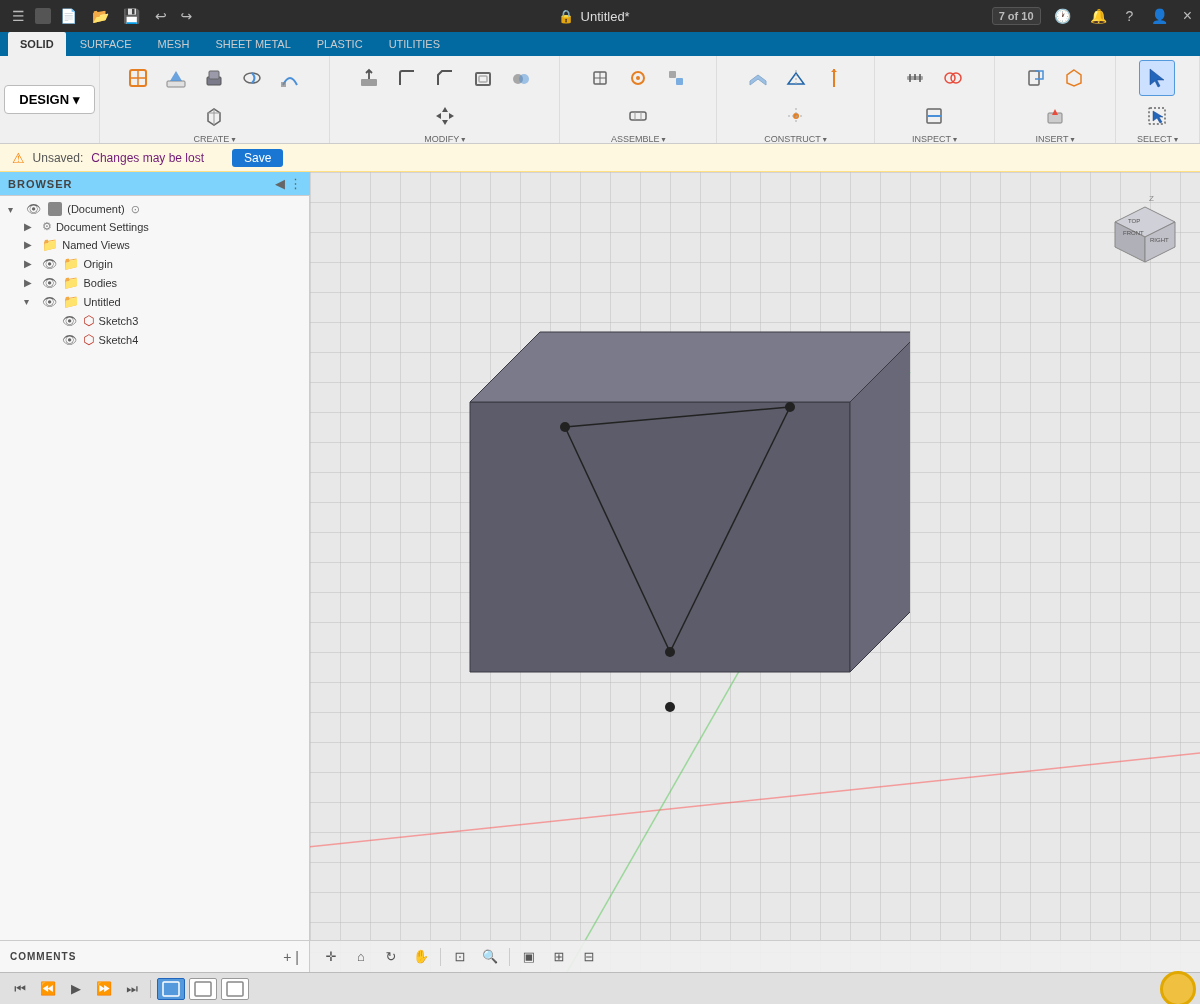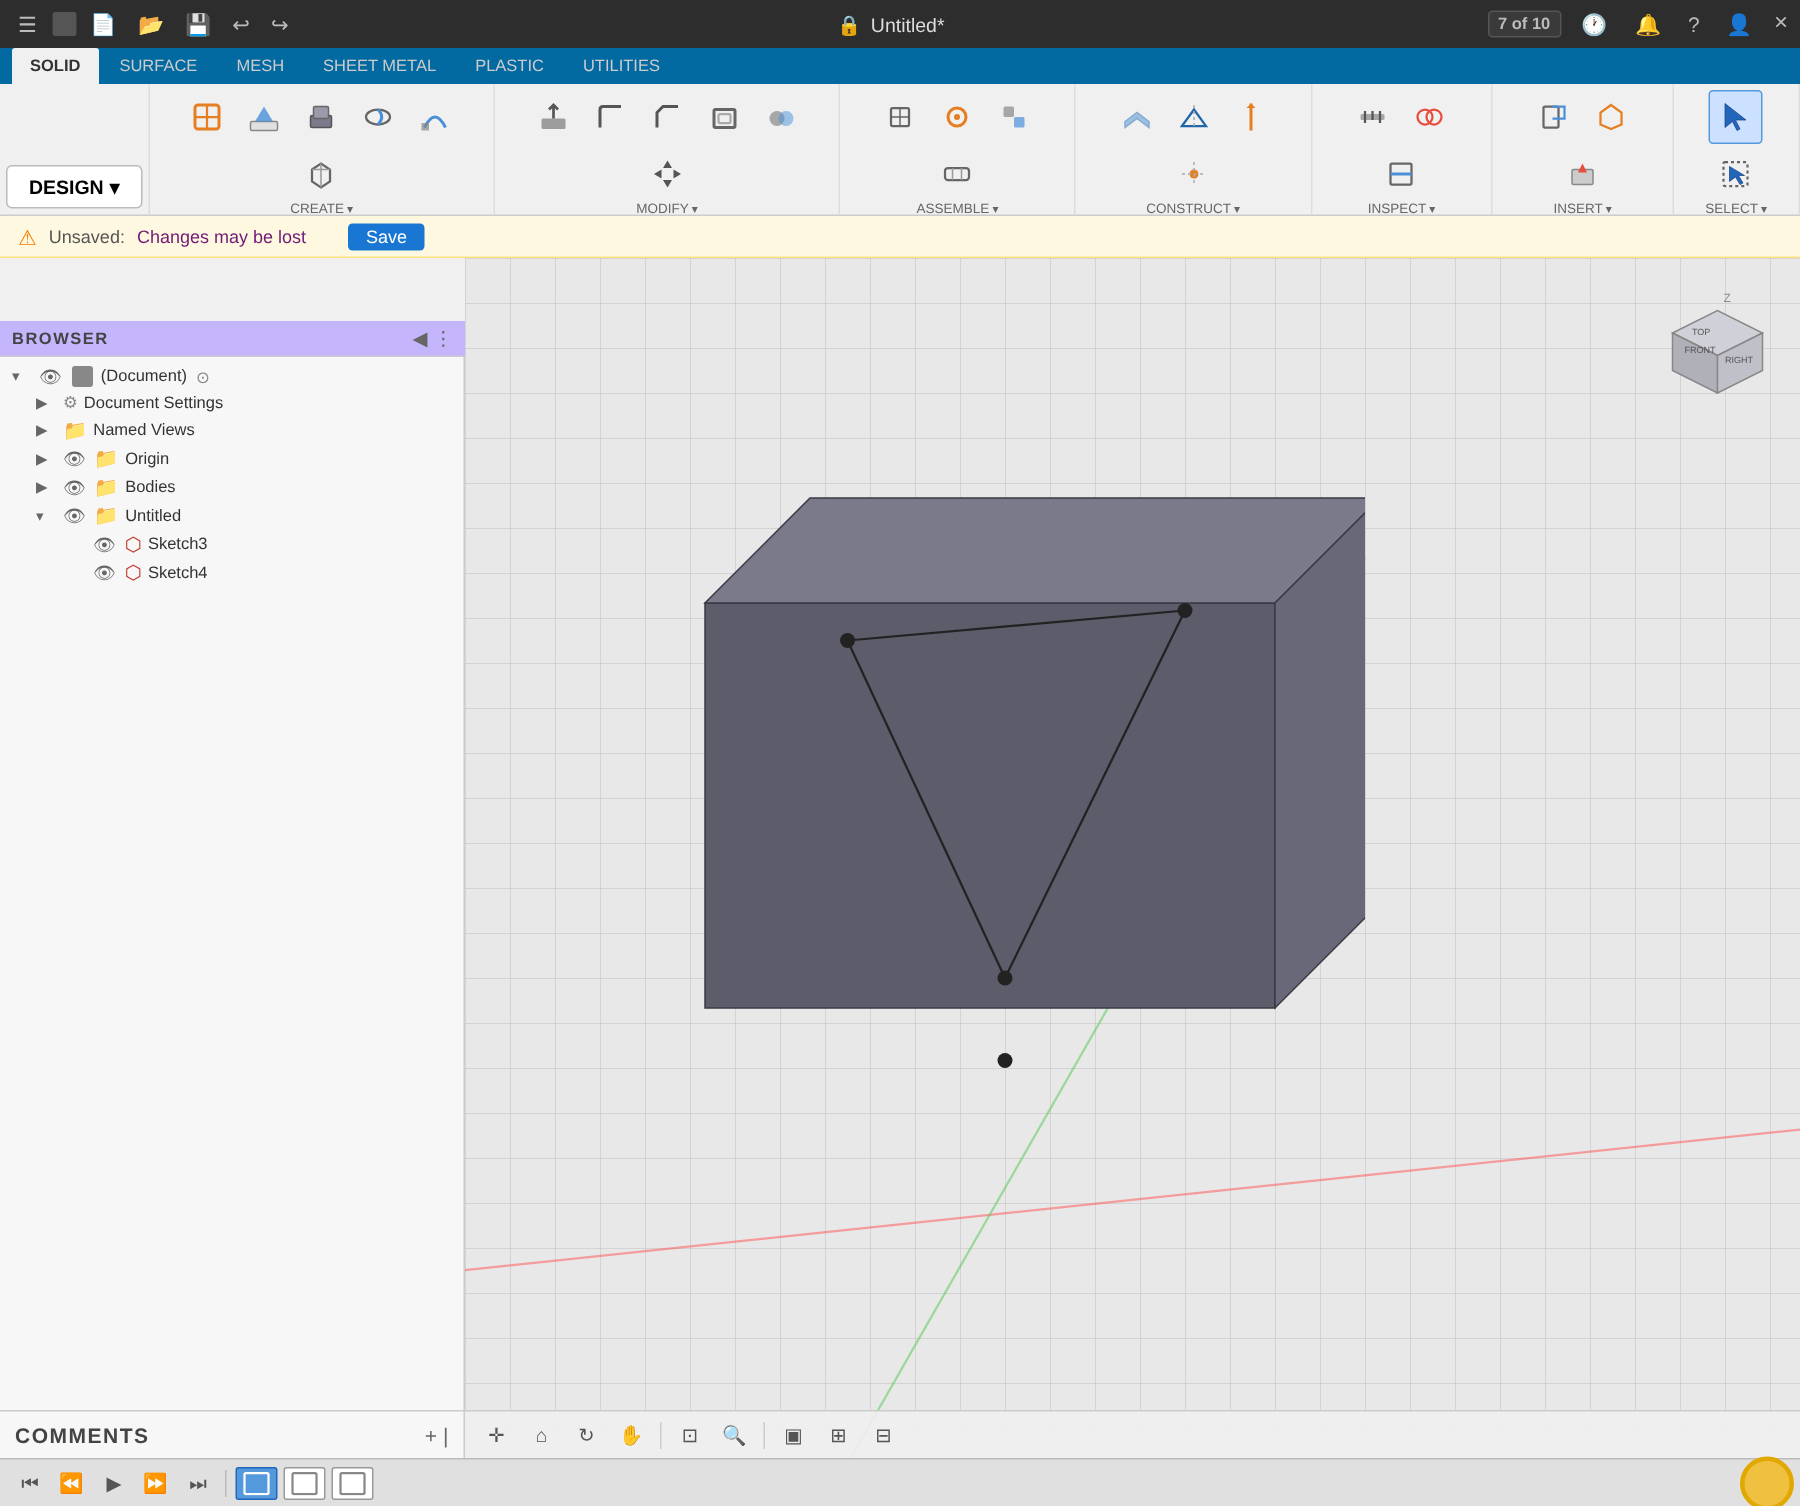--- a/index.html
+++ b/index.html
@@ -46,21 +46,21 @@
       align-items: center; justify-content: center; color: #555; font-size: 9px;
     }
     .tool-btn.active { background: #cce0ff; border-color: #5599dd; }
     .tool-btn svg, .tool-btn .icon { font-size: 18px; }
     .section-label {
       font-size: 9px; color: #666; text-transform: uppercase; padding-bottom: 2px;
       display: flex; align-items: center; gap: 2px; cursor: pointer;
     }
     .section-label .arrow { font-size: 8px; }
     .toolbar-section.design-sec {
-      min-width: 90px; justify-content: flex-end;
+      min-width: 90px; justify-content: center;
     }
     .design-btn {
       padding: 6px 14px; background: #fff; border: 1px solid #bbb; border-radius: 4px;
       font-size: 13px; font-weight: bold; cursor: pointer; display: flex; align-items: center; gap: 4px;
     }
 
     
     #unsaved-bar {
       width: 100%; height: 28px; background: #fff8e1; border-bottom: 1px solid #ffe082;
       display: flex; align-items: center; padding: 0 12px; gap: 8px; font-size: 12px;
@@ -73,22 +73,22 @@
       border: none; border-radius: 3px; cursor: pointer; font-size: 12px;
     }
 
     
     #browser {
       width: 310px; background: #f7f7f7; border-right: 1px solid #ccc;
       display: flex; flex-direction: column; flex-shrink: 0;
       height: 100%;
     }
     #browser-header {
-      display: flex; align-items: center; padding: 4px 8px; background: #c4b5fd;
-      border-bottom: 1px solid #ccc; gap: 4px; margin-top: 42px;
+      display: flex; align-items: center; padding: 4px 8px; background: #7dd3fc;
+      border-bottom: 1px solid #ccc; gap: 4px;
     }
     .browser-title { font-size: 11px; font-weight: bold; color: #444; flex: 1; letter-spacing: 1px; }
     .browser-icon-btn { background: none; border: none; cursor: pointer; color: #666; font-size: 13px; }
     .browser-tree { flex: 1; overflow-y: auto; padding: 4px 0; }
     .tree-item {
       display: flex; align-items: center; padding: 2px 4px 2px 8px;
       cursor: pointer; gap: 2px; font-size: 12px; color: #333;
     }
     .tree-arrow { width: 14px; font-size: 10px; color: #666; flex-shrink: 0; }
     .tree-eye { font-size: 12px; color: #666; margin: 0 2px; }
@@ -129,21 +129,21 @@
       justify-content: center; color: #555; font-size: 13px;
     }
     .vp-separator { width: 1px; height: 18px; background: #ccc; margin: 0 2px; }
 
     
     #comments-bar {
       width: 310px; height: 32px; background: #f7f7f7; border-top: 1px solid #ccc;
       border-right: 1px solid #ccc; display: flex; align-items: center;
       padding: 0 10px; gap: 4px;
     }
-    .comments-label { font-size: 14px; font-weight: bold; letter-spacing: 1px; color: #444; flex: 1; }
+    .comments-label { font-size: 10px; font-weight: bold; letter-spacing: 1px; color: #444; flex: 1; }
     .comments-btn { background: none; border: none; cursor: pointer; color: #666; font-size: 14px; }
 
     
     #bottom-bar {
       width: 100%; height: 32px; background: #e0e0e0; border-top: 1px solid #bbb;
       display: flex; align-items: center; padding: 0 8px; gap: 4px;
     }
     .timeline-btn {
       width: 24px; height: 24px; background: none; border: 1px solid transparent;
       border-radius: 3px; cursor: pointer; display: flex; align-items: center;

